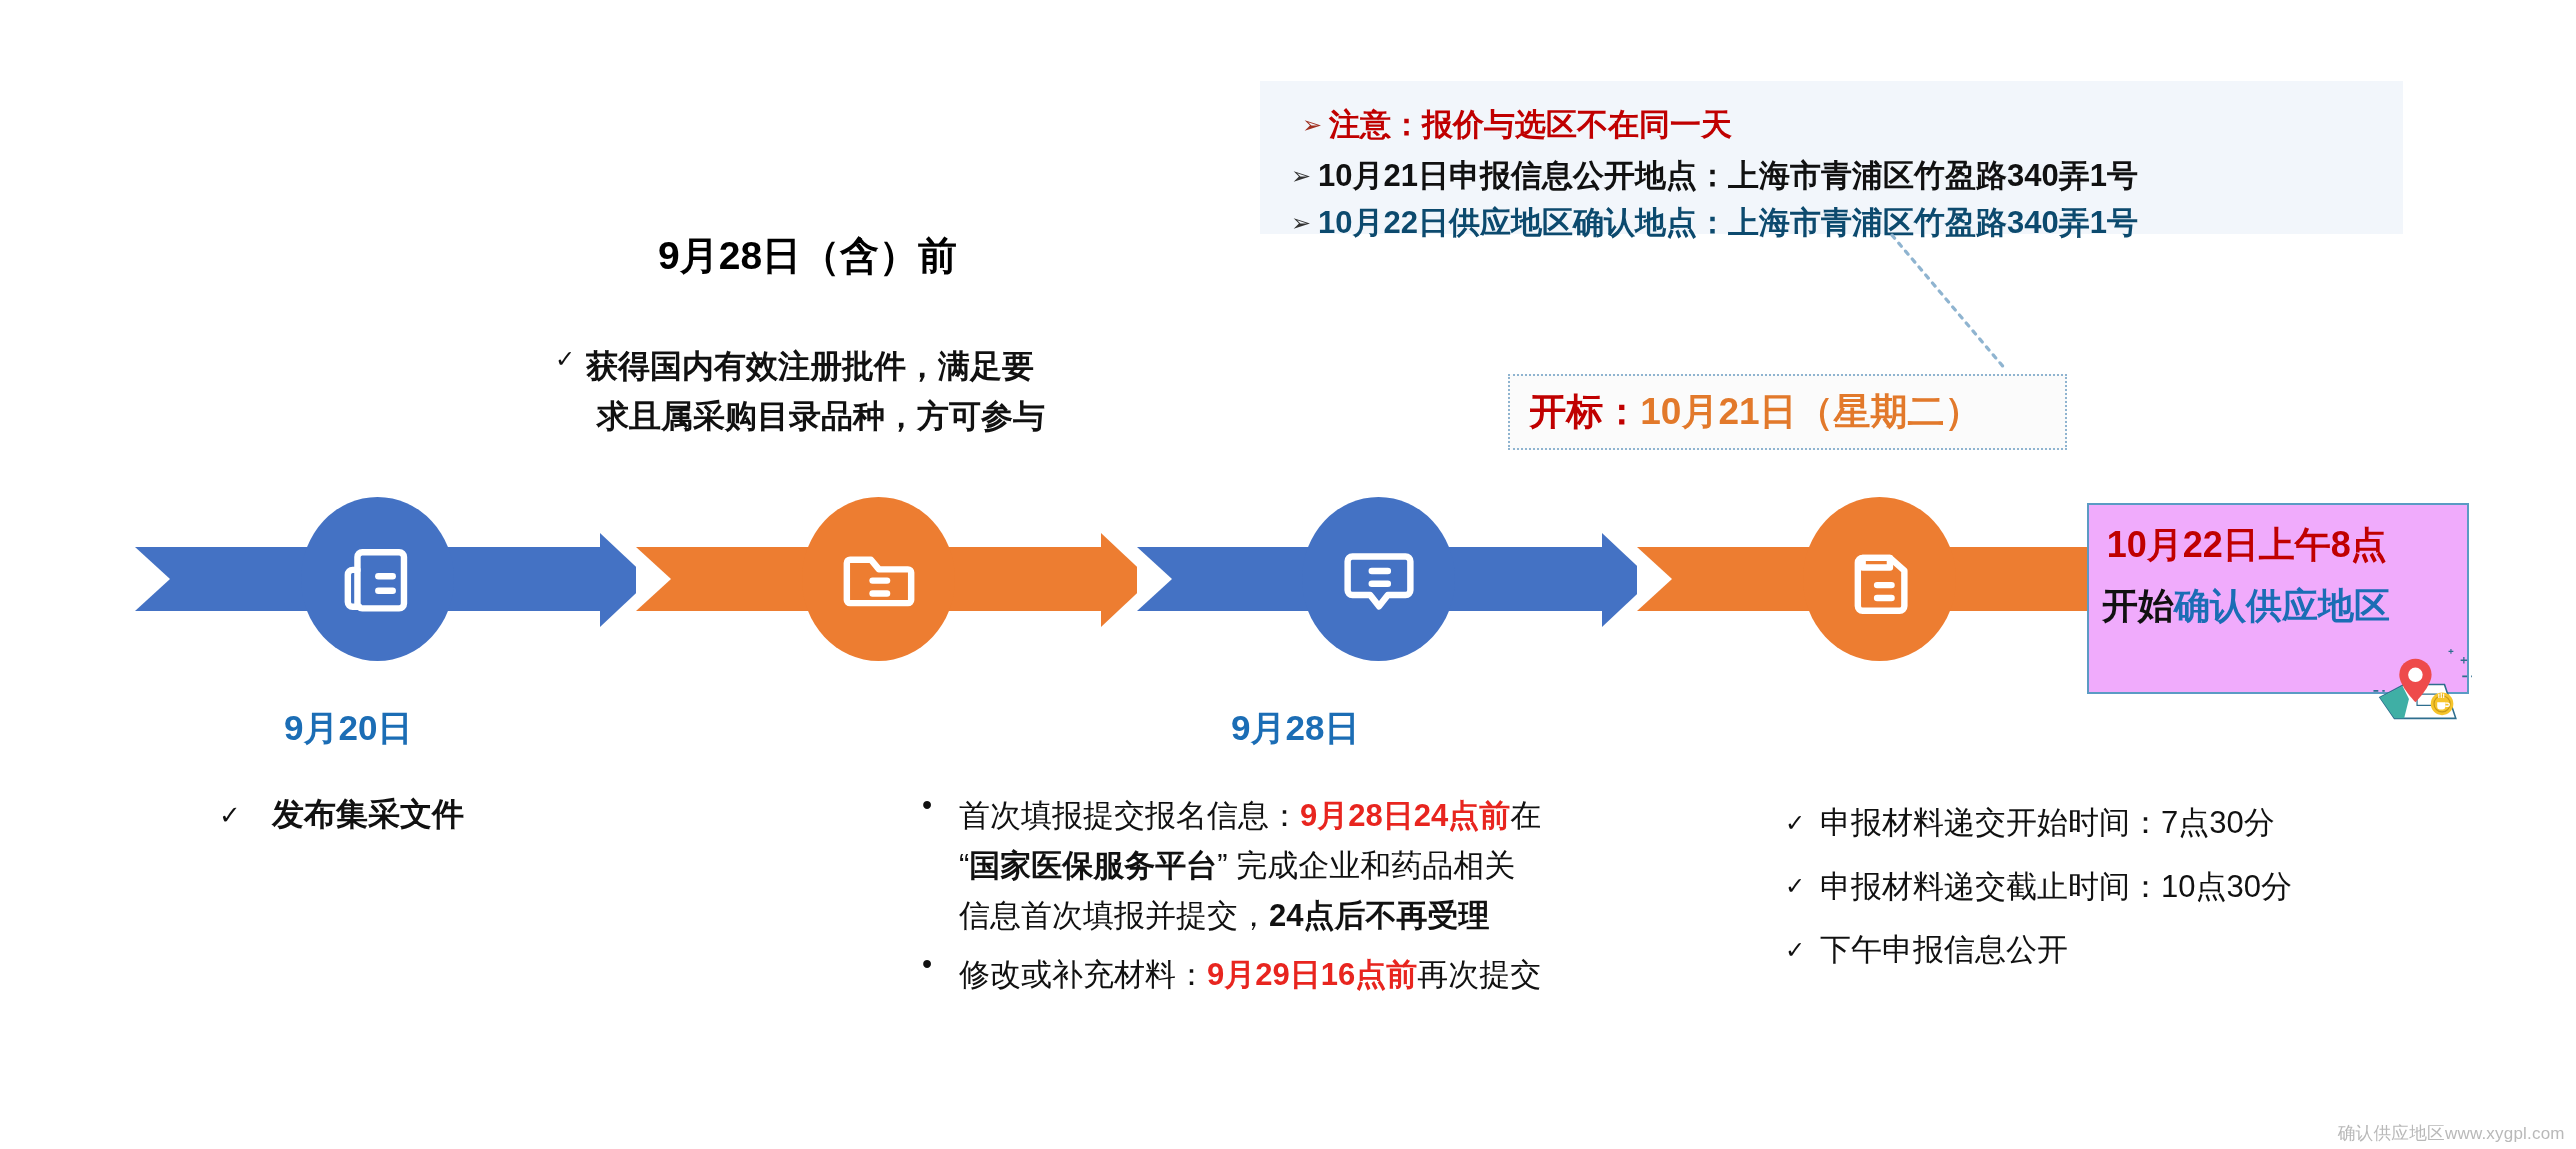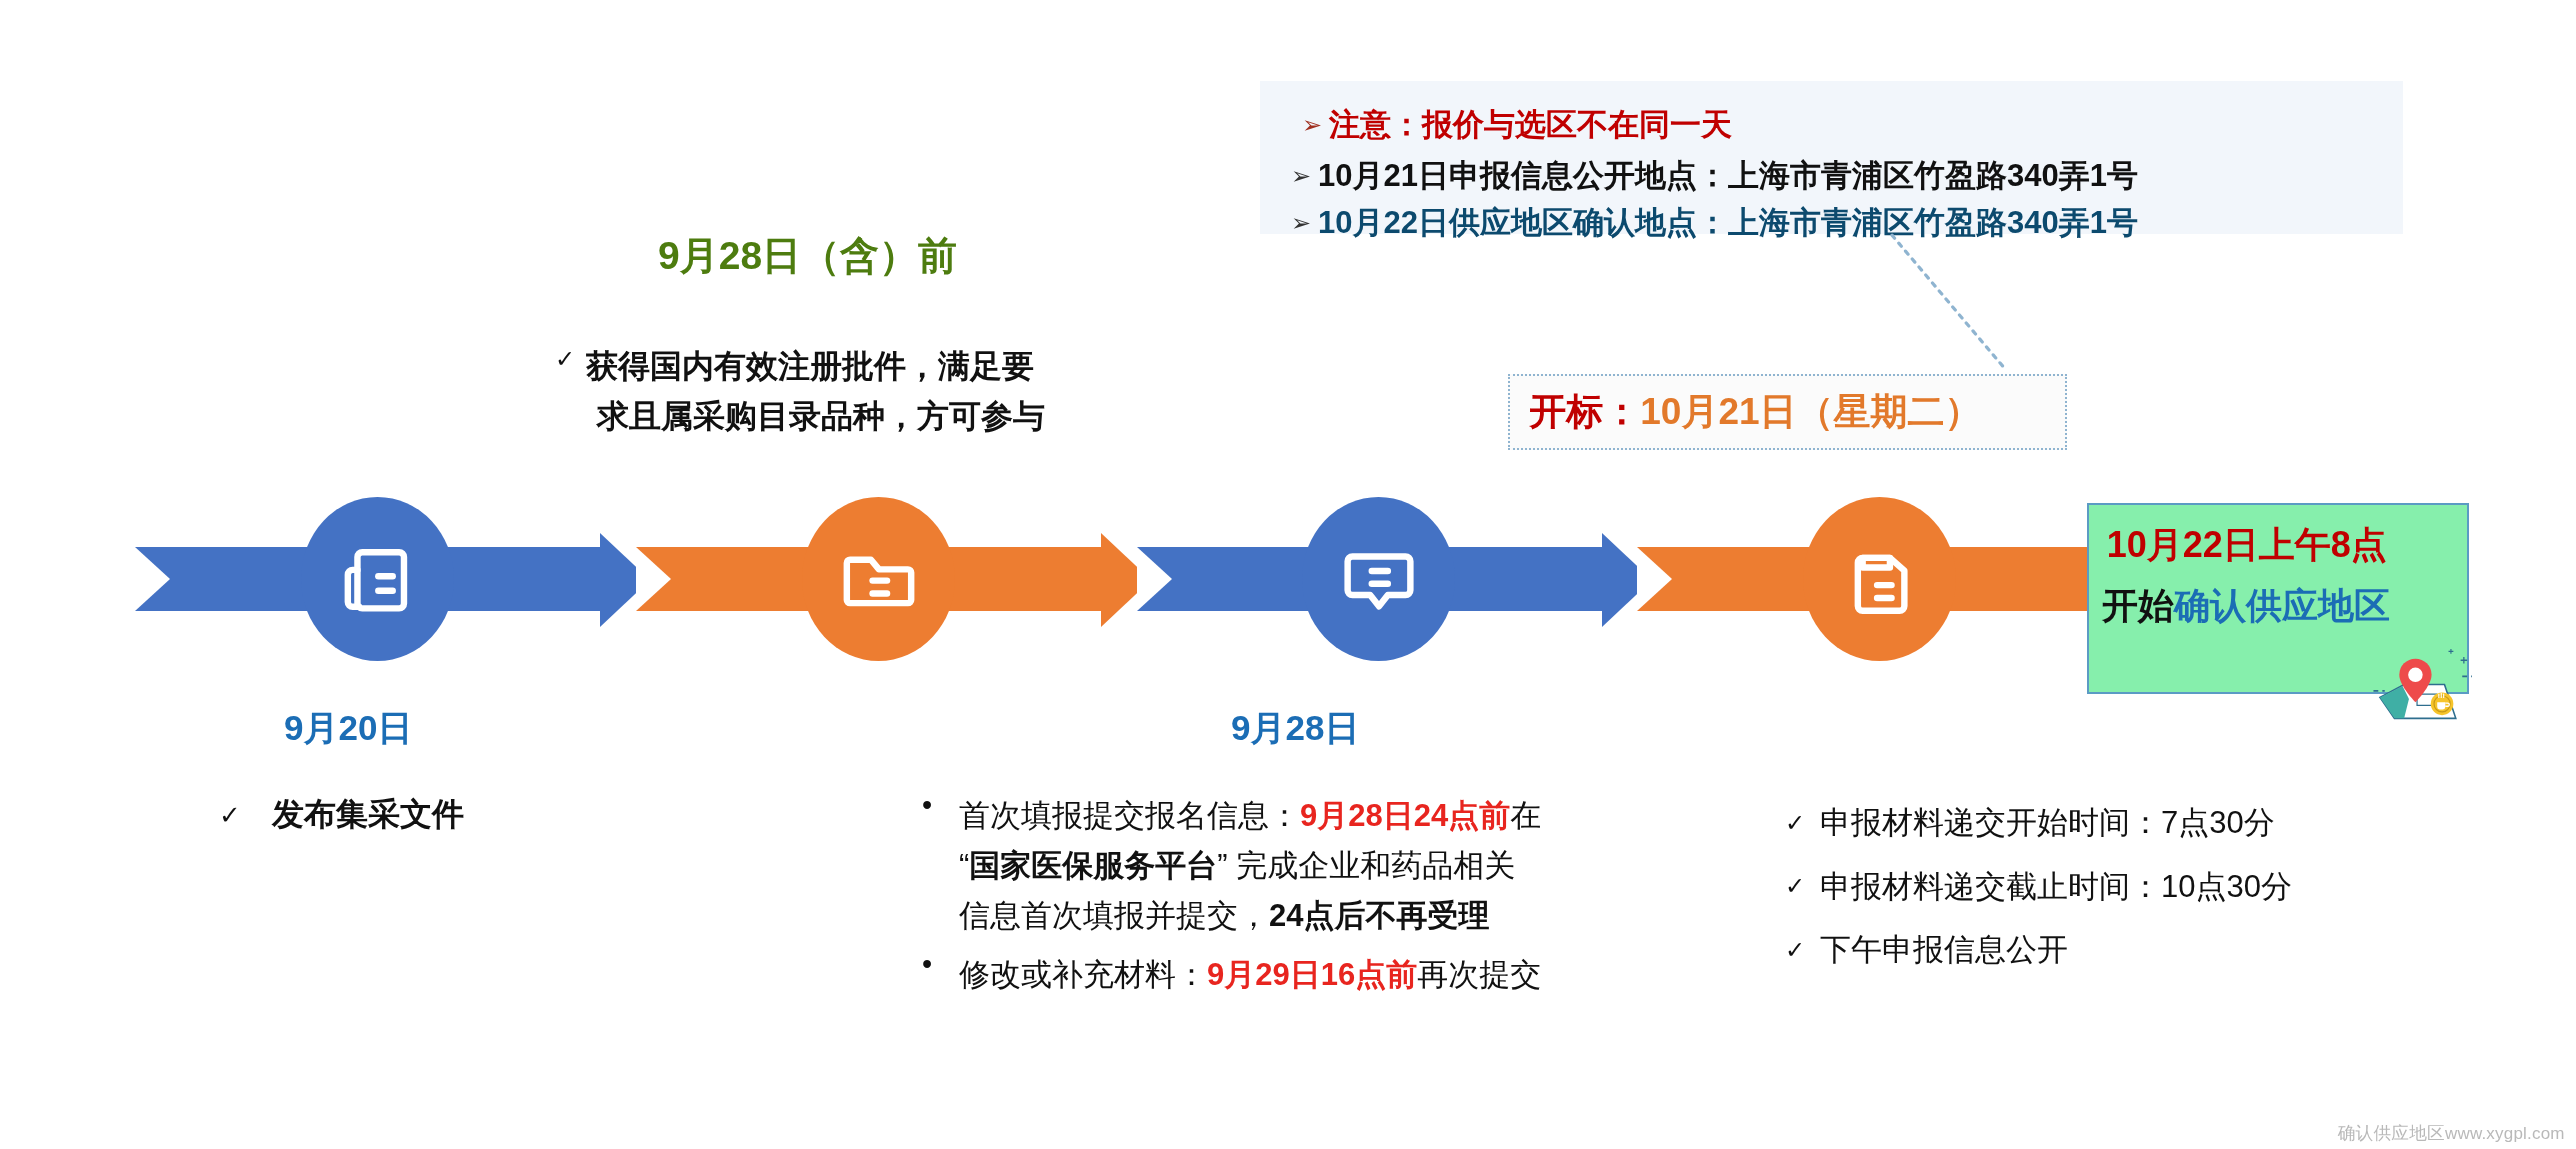--- a/index.html
+++ b/index.html
@@ -38,21 +38,21 @@
 
   
   #kaibiao-box{
     position:absolute;left:1508px;top:374px;width:555px;height:72px;
     border:2.4px dotted #8FB4D0;background:#FBFBFB;
     display:flex;align-items:center;
   }
   
   #right-box{
     position:absolute;left:2087px;top:503px;width:378px;height:187px;
-    border:2.4px solid #5B9BC4;background:#86efac;
+    border:2.4px solid #5B9BC4;background:#f0abfc;
   }
 
   
   .chk{display:inline-block;width:31px;flex:0 0 31px;font-size:27px;
        line-height:1;color:#111;font-weight:normal;}
   .dotb{display:inline-block;width:37px;flex:0 0 37px;font-size:27px;
        line-height:1;color:#111;text-align:left;}
 
   #watermark{position:absolute;right:11.3px;bottom:4.8px;font-size:17px;
      color:#B9B9B9;white-space:nowrap;letter-spacing:0.2px;}
@@ -126,21 +126,21 @@
       <path d="M22 22 h34 v12 h-34 z" fill="none" stroke="#fff" stroke-width="8" stroke-linejoin="round"></path>
       <rect x="36" y="52" width="26" height="8" rx="4" fill="#fff"></rect>
       <rect x="36" y="68" width="26" height="8" rx="4" fill="#fff"></rect>
     </svg>
   </span>
 </div>
 
 <div class="node-date" style="left:284px;top:698px;font-size:35px;color:#1B6DB5;">9月20日</div>
 <div class="node-date" style="left:1231px;top:698px;font-size:35px;color:#1B6DB5;">9月28日</div>
 
-<div class="abs" style="left:658px;top:229px;font-size:39px;font-weight:bold;color:#4d7c0f;white-space:nowrap;">9月28日（含）前</div>
+<div class="abs" style="left:658px;top:229px;font-size:39px;font-weight:bold;color:#000000;white-space:nowrap;">9月28日（含）前</div>
 
 <div class="abs" style="left:555px;top:342px;width:596px;font-size:32px;font-weight:bold;color:#111;line-height:1.55;">
   <div style="display:flex;align-items:flex-start;white-space:nowrap;">
     <span class="chk" style="font-size:24px;padding-top:4.8px;">✓</span>
     <span>获得国内有效注册批件，满足要</span>
   </div>
   <div style="padding-left:42px;white-space:nowrap;">
     <span>求且属采购目录品种，方可参与</span>
   </div>
 </div>

